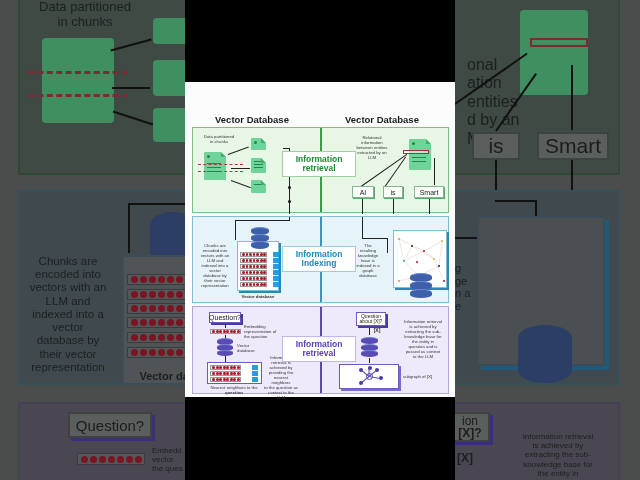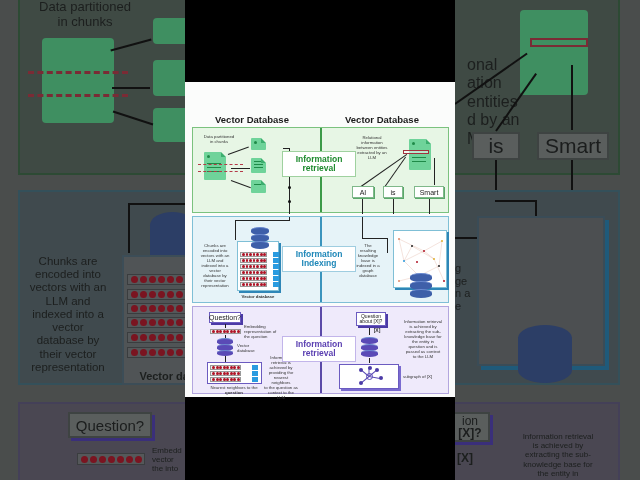--- a/index.html
+++ b/index.html
@@ -156,21 +156,21 @@
       <i></i>
       <i></i>
       <i></i>
       <i></i>
       <i></i>
       <i></i>
     </div>
   <div class="side-text" style="left:152px;top:446px;width:40px;font-size:8px;text-align:left;">
     <div>Embedd</div>
     <div>vector</div>
-    <div>the into</div>
+    <div>the ques</div>
   </div>
 </div>
 
 <div class="side right">
   <div class="side-panel" style="left:-5px;top:-10px;width:170px;height:185px;background:#3f4a44;border-color:#2d4a34;"></div>
   <div class="side-text" style="left:12px;top:8px;width:60px;font-size:16px;text-align:left;margin-top:48px;">
     <div>onal</div>
     <div>ation</div>
     <div> entities</div>
     <div>d by an</div>

